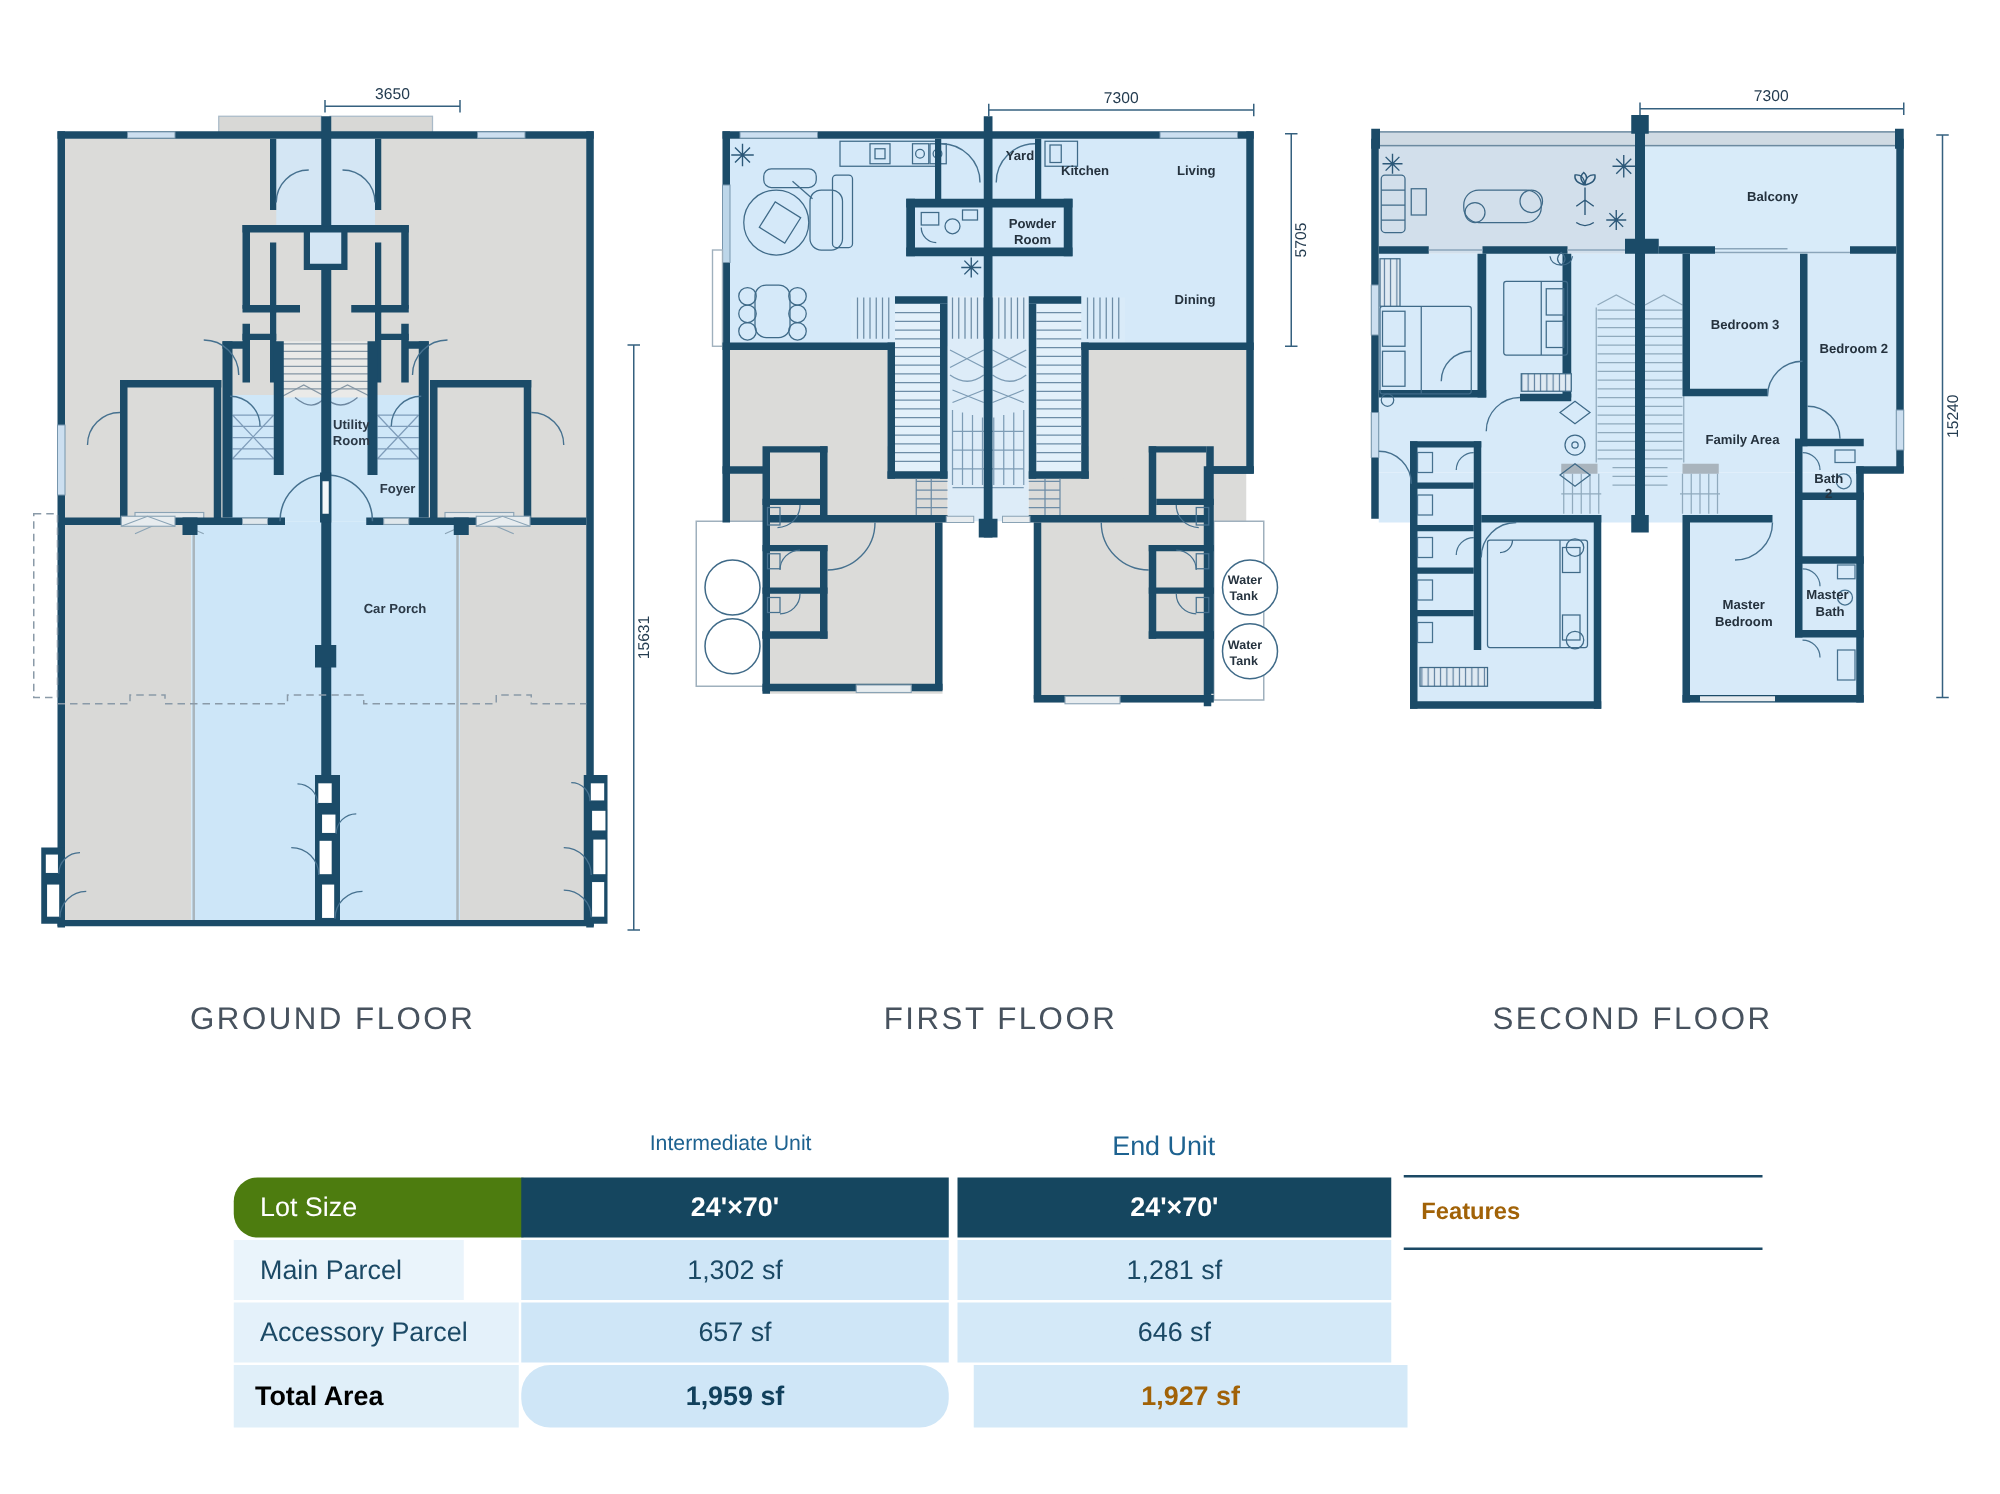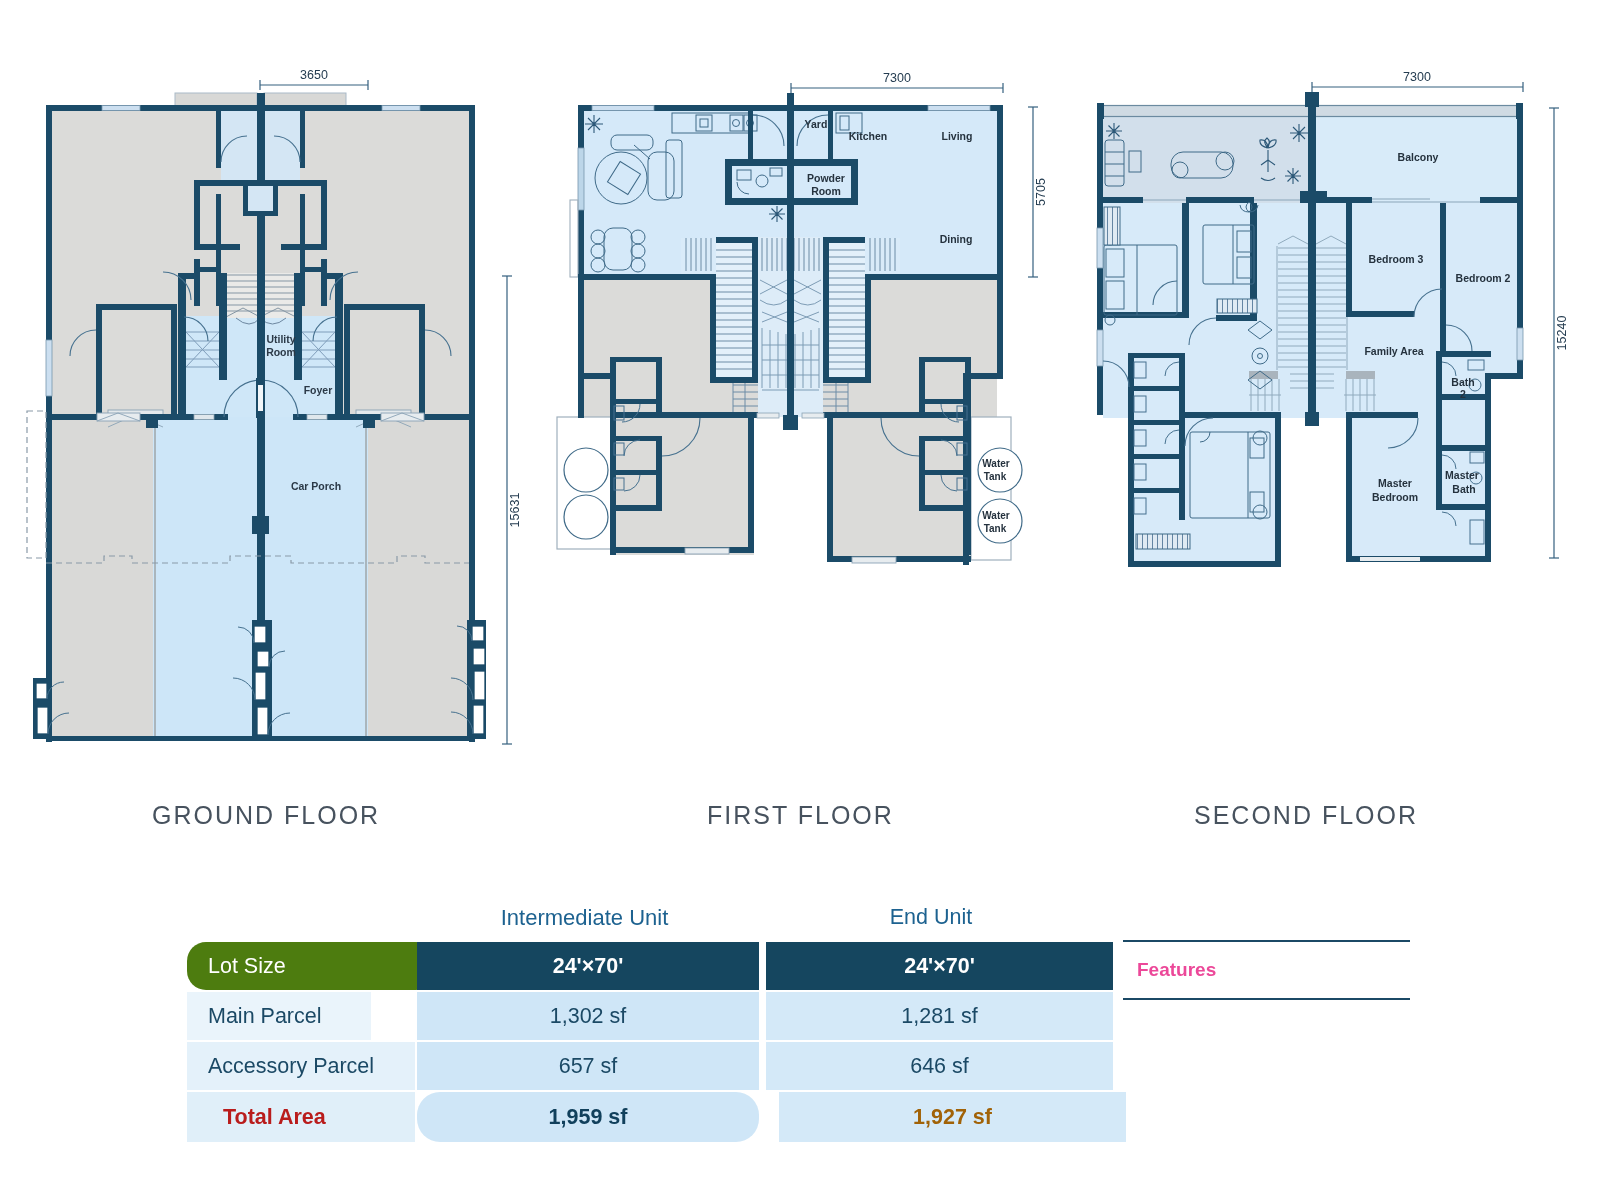--- a/index.html
+++ b/index.html
@@ -704,41 +704,41 @@
   <text x="1566" y="333" fill="#243c50" font-size="12.5" text-anchor="middle" transform="rotate(-90 1566 333)">15240</text>
 </g>
 </svg>
 
 <div class="title" style="left:152px;top:801px;">GROUND FLOOR</div>
 
 <div class="title" style="left:707px;top:801px;">FIRST FLOOR</div>
 
 <div class="title" style="left:1194px;top:801px;">SECOND FLOOR</div>
 
-<div style="position:absolute;left:416px;top:905px;width:337px;text-align:center;font-size:22px;color:#1d6290;">Intermediate Unit</div>
+<div style="position:absolute;left:416px;top:905px;width:337px;text-align:center;font-size:17px;color:#1d6290;">Intermediate Unit</div>
 <div style="position:absolute;left:766px;top:905px;width:330px;text-align:center;font-size:21.5px;color:#1d6290;">End Unit</div>
 
 <div style="position:absolute;left:187px;top:942px;width:926px;height:200px;font-size:21.5px;color:#1b4965;">
 
   <div style="position:absolute;left:0;top:0;width:248px;height:48px;background:#4d7c0f;color:#fff;display:flex;align-items:center;padding-left:21px;box-sizing:border-box;border-radius:19px;">Lot Size</div>
   <div style="position:absolute;left:230px;top:0;width:342px;height:48px;background:#15465f;color:#fff;display:flex;align-items:center;justify-content:center;font-weight:bold;">24'×70'</div>
   <div style="position:absolute;left:579px;top:0;width:347px;height:48px;background:#15465f;color:#fff;display:flex;align-items:center;justify-content:center;font-weight:bold;">24'×70'</div>
 
   <div style="position:absolute;left:0;top:50px;width:184px;height:48px;background:#eaf4fb;display:flex;align-items:center;padding-left:21px;box-sizing:border-box;">Main Parcel</div>
   <div style="position:absolute;left:230px;top:50px;width:342px;height:48px;background:#cfe6f7;display:flex;align-items:center;justify-content:center;">1,302 sf</div>
   <div style="position:absolute;left:579px;top:50px;width:347px;height:48px;background:#d4e9f8;display:flex;align-items:center;justify-content:center;">1,281 sf</div>
 
   <div style="position:absolute;left:0;top:100px;width:228px;height:48px;background:#e4f1fa;display:flex;align-items:center;padding-left:21px;box-sizing:border-box;">Accessory Parcel</div>
   <div style="position:absolute;left:230px;top:100px;width:342px;height:48px;background:#cfe6f7;display:flex;align-items:center;justify-content:center;">657 sf</div>
   <div style="position:absolute;left:579px;top:100px;width:347px;height:48px;background:#d4e9f8;display:flex;align-items:center;justify-content:center;">646 sf</div>
 
-  <div style="position:absolute;left:0;top:150px;width:228px;height:50px;background:#e0eff9;display:flex;align-items:center;padding-left:36px;box-sizing:border-box;font-weight:bold;color:#b91c1c;">Total Area</div>
+  <div style="position:absolute;left:0;top:150px;width:228px;height:50px;background:#e0eff9;display:flex;align-items:center;padding-left:17px;box-sizing:border-box;font-weight:bold;color:#000000;">Total Area</div>
   <div style="position:absolute;left:230px;top:150px;width:342px;height:50px;background:#cfe6f7;display:flex;align-items:center;justify-content:center;font-weight:bold;color:#11405c;border-radius:23px;">1,959 sf</div>
   <div style="position:absolute;left:592px;top:150px;width:347px;height:50px;background:#d4e9f8;display:flex;align-items:center;justify-content:center;font-weight:bold;color:#a16207;">1,927 sf</div>
 </div>
 
 <div style="position:absolute;left:1123px;top:940px;width:287px;">
   <div style="border-top:2px solid #1b4965;"></div>
 
-  <div style="margin:17px 0 8px 14px;font-size:19px;font-weight:bold;color:#ec4899;">Features</div>
+  <div style="margin:17px 0 8px 14px;font-size:19px;font-weight:bold;color:#a16207;">Features</div>
 
   <div style="border-top:2px solid #1b4965;margin-top:17px;"></div>
 </div>
 
 </body></html>

